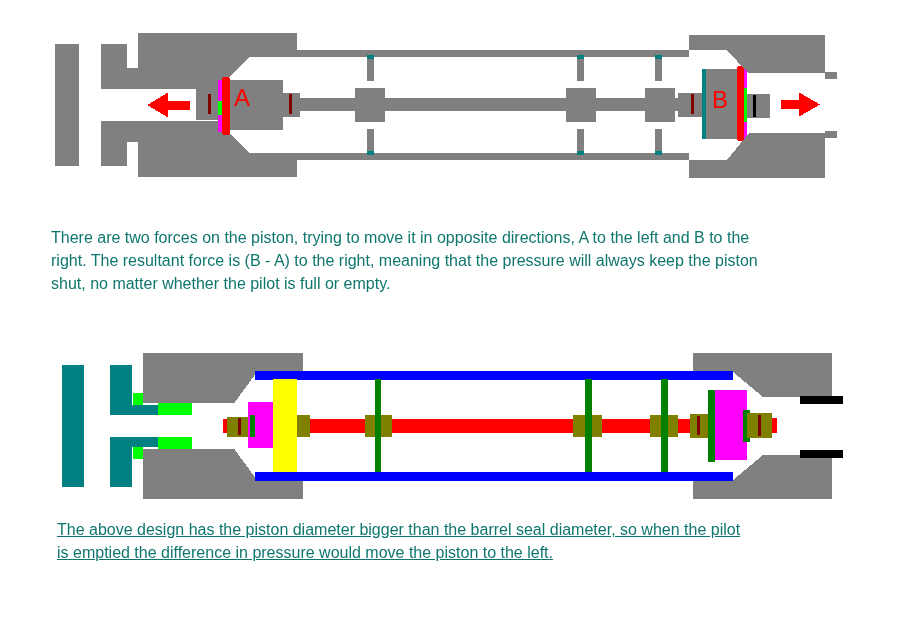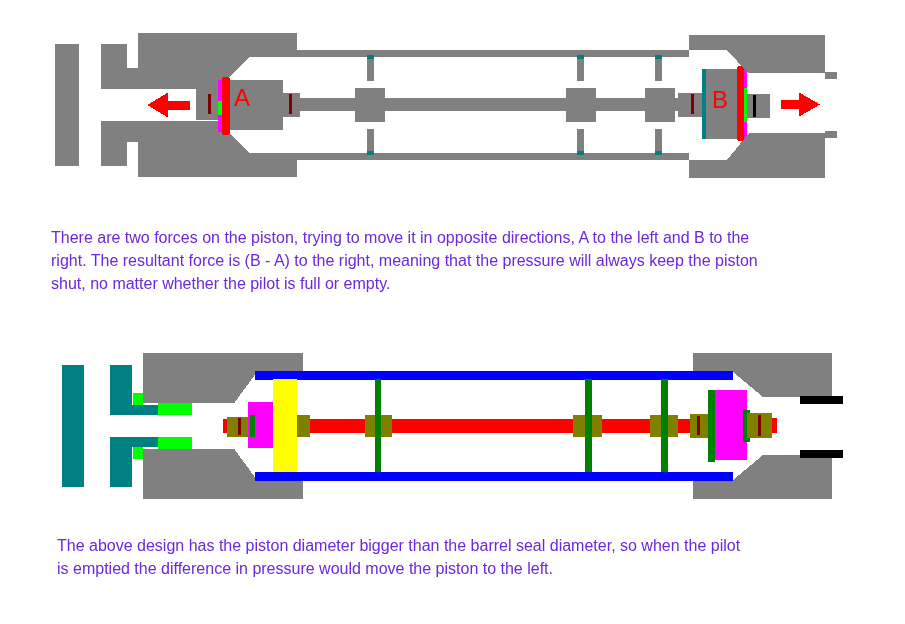--- a/index.html
+++ b/index.html
@@ -1,22 +1,22 @@
 <!DOCTYPE html>
 <html><head>
 <meta charset="utf-8">
 <style>
   html,body{margin:0;padding:0;background:#fff;}
   .page{position:relative;width:905px;height:624px;background:#fff;overflow:hidden;
         font-family:"Liberation Sans",sans-serif;}
   .canvas{position:absolute;left:0;top:0;}
-  .para{position:absolute;font-size:16px;line-height:23px;color:#6d28d9;
+  .para{position:absolute;font-size:16px;line-height:23px;color:#0f766e;
         white-space:pre-line;letter-spacing:0px;}
   .p1{left:51px;top:226px;width:846px;}
-  .p2{left:57px;top:534px;width:846px;}
+  .p2{left:57px;top:518px;width:846px;text-decoration:underline;}
   .lbl{font-family:"Liberation Sans",sans-serif;font-size:24px;}
 </style>
 <style>.f-gray{fill:#808080}
 .f-red{fill:#ff0000}
 .f-dark_red{fill:#800000}
 .f-magenta{fill:#ff00ff}
 .f-green{fill:#00ff00}
 .f-dark_green{fill:#008000}
 .f-teal{fill:#008080}
 .f-blue{fill:#0000ff}

